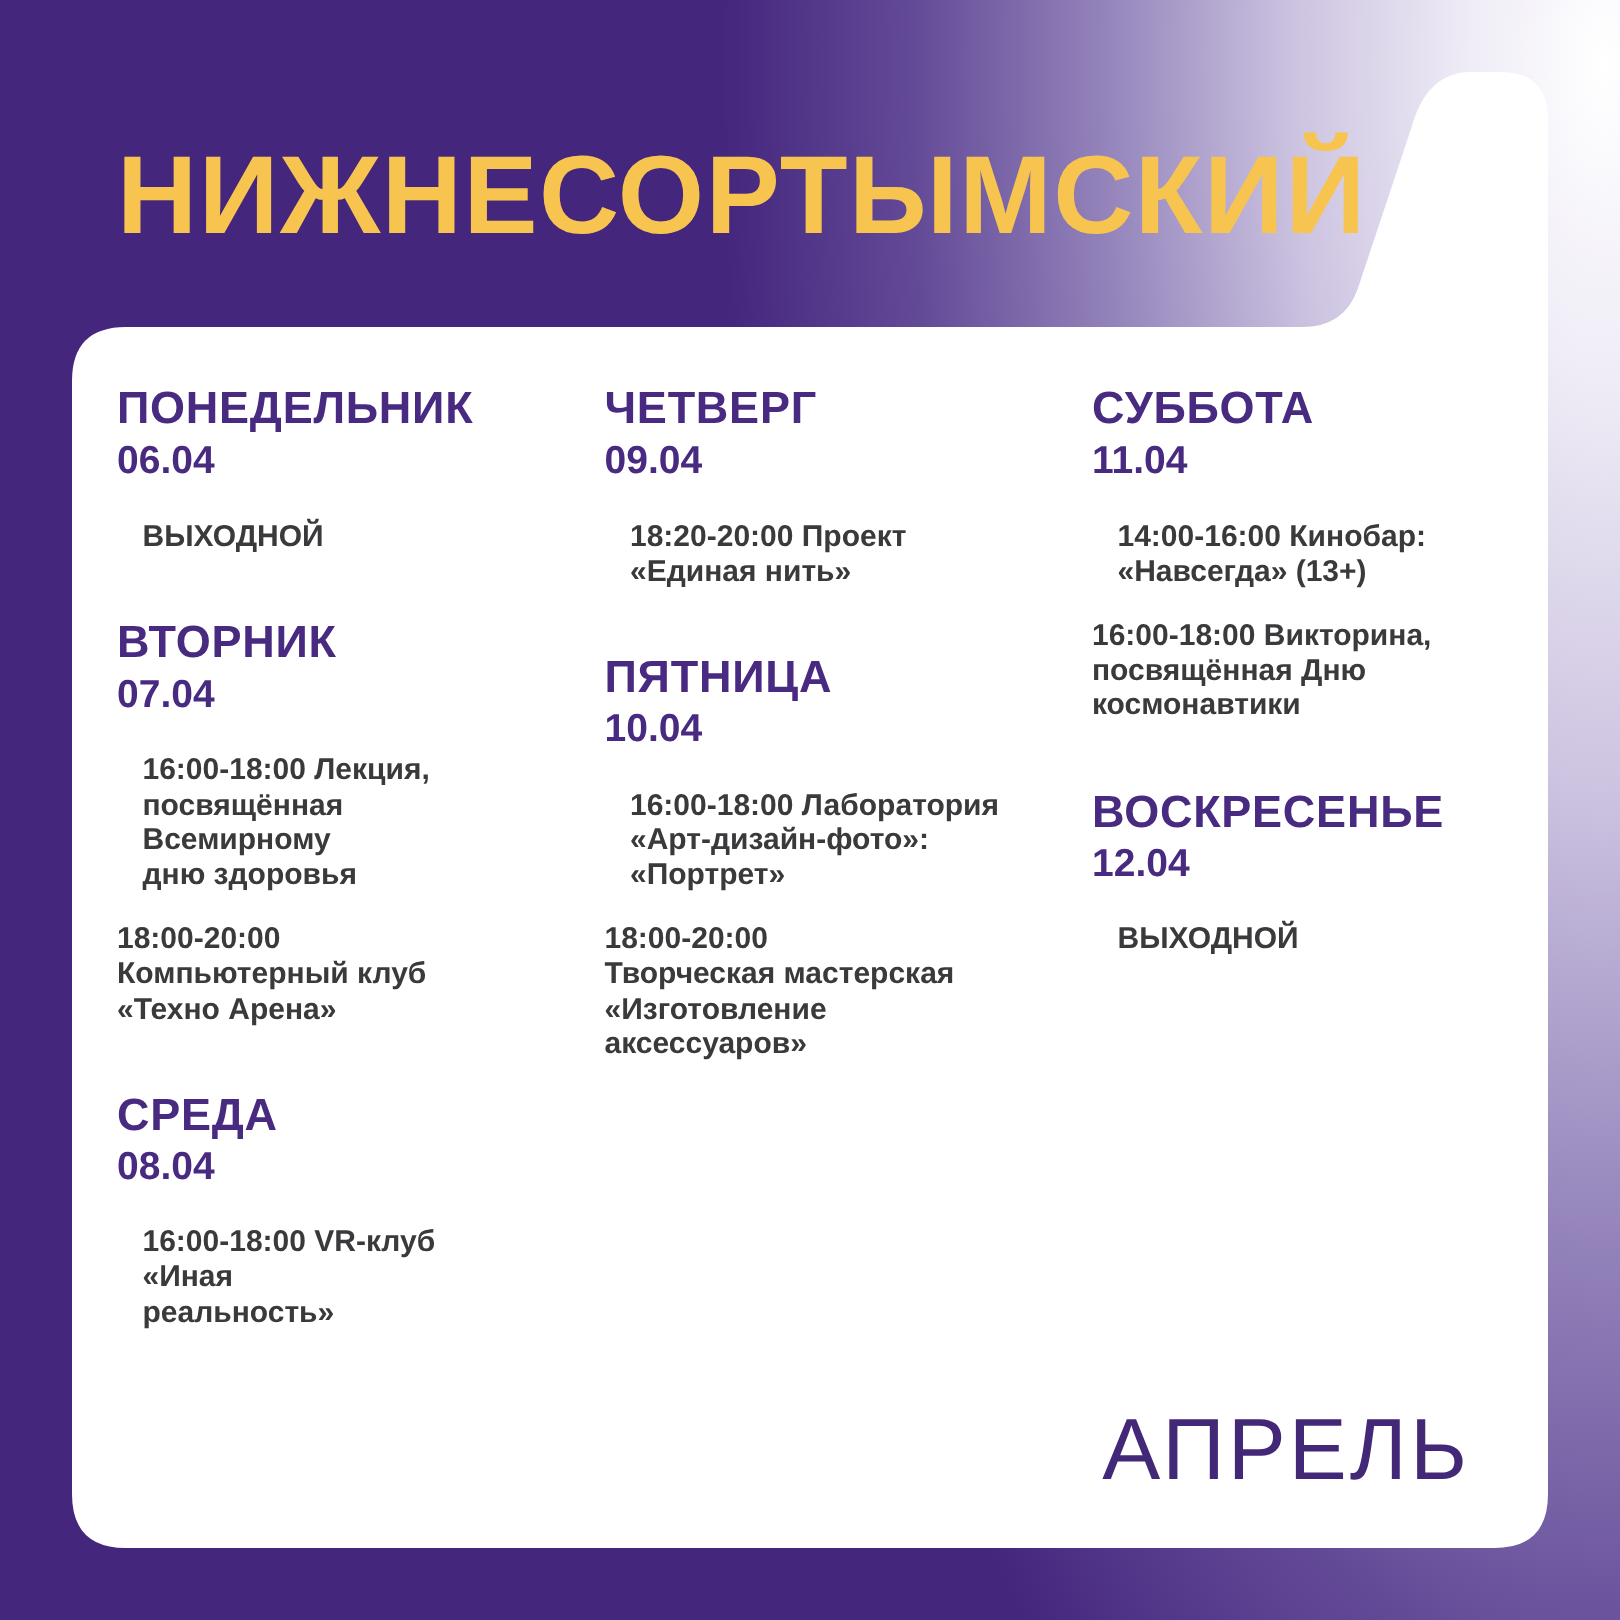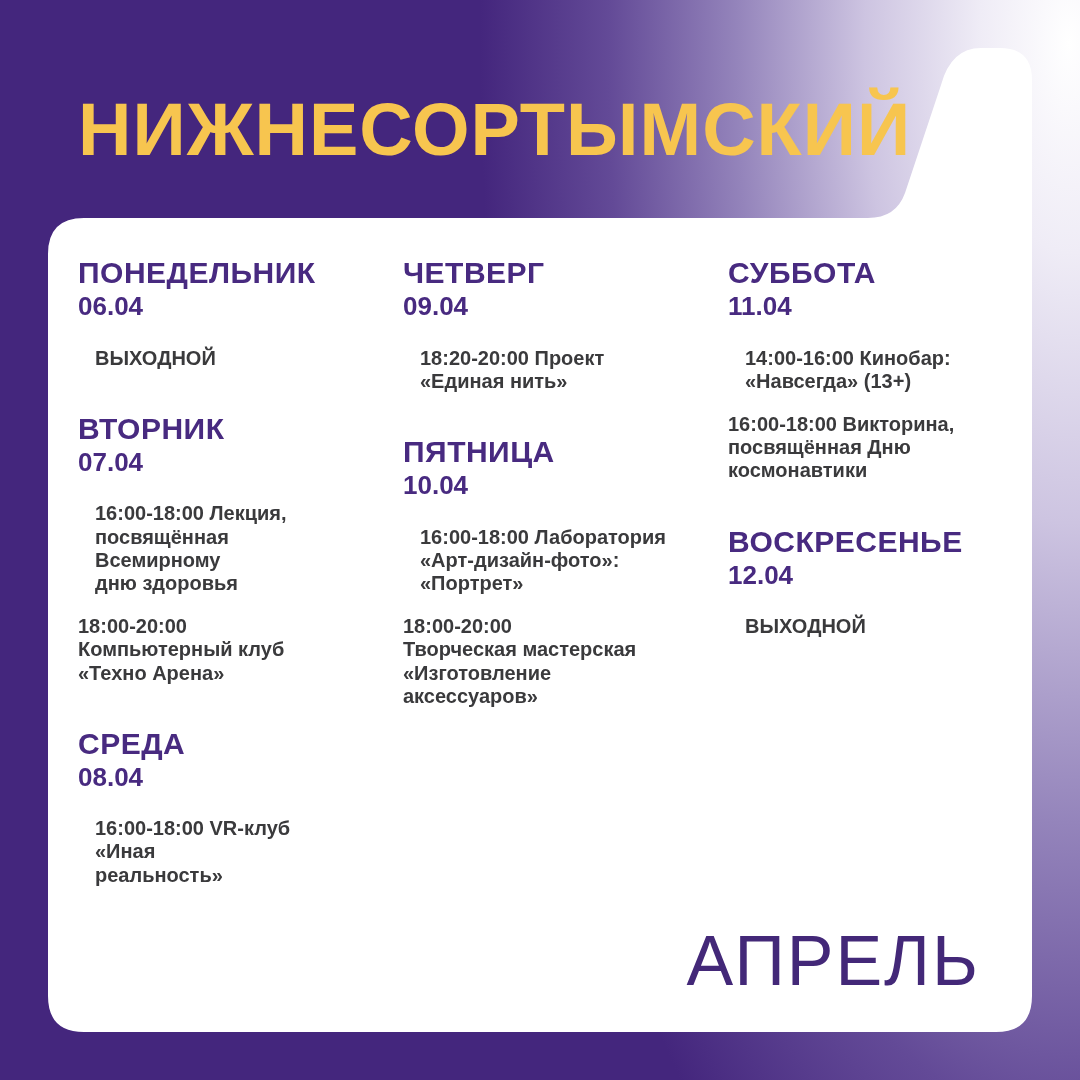--- a/index.html
+++ b/index.html
@@ -66,21 +66,21 @@
     line-height: 1.16;
     font-weight: bold;
     color: #3a3a3c;
     white-space: pre-line;
   }
   .day-date + .event { margin-top: 26px; margin-left: 17px; }
   .month-label {
     position: absolute;
     right: 100px;
     bottom: 84px;
-    font-size: 70px;
+    font-size: 58px;
     line-height: 1;
     font-weight: normal;
     letter-spacing: 2px;
     color: #432878;
     margin-top: 48px;
   }
 </style>
 </head>
 <body>
 

